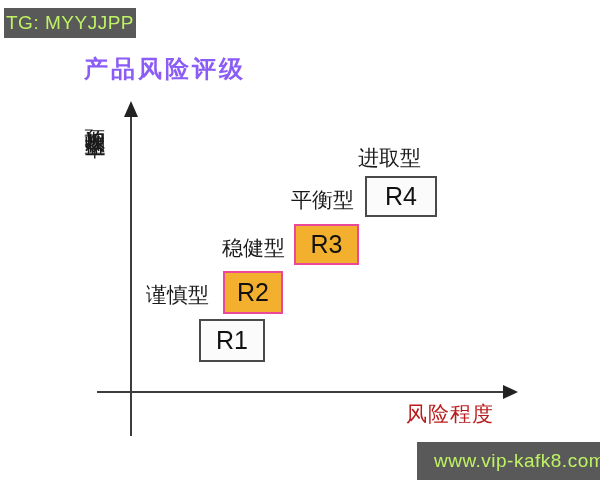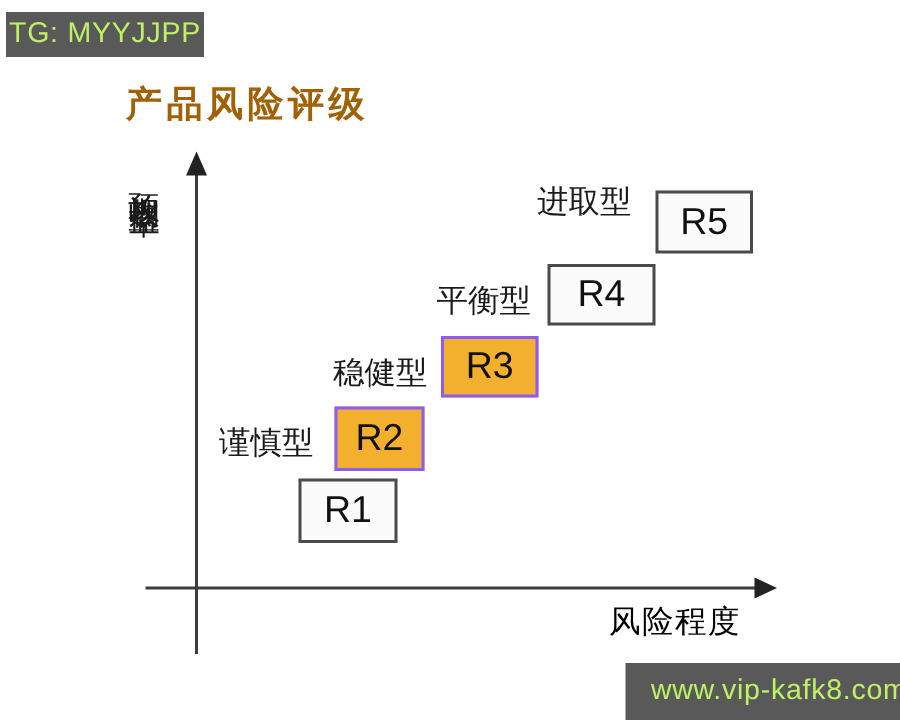--- a/index.html
+++ b/index.html
@@ -11,48 +11,48 @@
   .badge{
     position:absolute;background:#595959;color:#bef264;
     display:flex;align-items:center;justify-content:center;
     font-size:19px;letter-spacing:0.5px;
   }
   .badge--tl{left:4px;top:8px;width:132px;height:30px;}
   .badge--br{left:417px;top:442px;width:183px;height:38px;font-size:19px;padding-left:11px;}
   
   .title{
     position:absolute;left:84px;top:53px;font-size:24px;font-weight:700;
-    color:#a16207;letter-spacing:3px;white-space:nowrap;
+    color:#8b5cf6;letter-spacing:3px;white-space:nowrap;
   }
   
   .axes{position:absolute;left:0;top:0;width:600px;height:480px;}
   
   .ylabel{
     position:absolute;left:82px;top:112px;
     writing-mode:vertical-rl;text-orientation:upright;
     font-size:21px;color:#1a1a1a;letter-spacing:2px;line-height:26px;
   }
   .xlabel{
-    position:absolute;left:406px;top:400px;font-size:21px;color:#000000;
+    position:absolute;left:406px;top:400px;font-size:21px;color:#b91c1c;
     letter-spacing:1px;white-space:nowrap;
   }
   
   .step-label{
     position:absolute;font-size:21px;color:#1a1a1a;white-space:nowrap;letter-spacing:0px;
   }
   .rbox{
     position:absolute;display:flex;align-items:center;justify-content:center;
     font-size:25px;color:#111;background:#fbfbfb;border:2px solid #4a4a4a;
     box-sizing:border-box;
   }
-  .rbox--hl{background:#f3b02e;border:2px solid #8b5cf6;}
+  .rbox--hl{background:#f3b02e;border:2px solid #ec4899;}
   #lab1{left:146px;top:281px;} #box1{left:151px;top:319px;width:66px;height:43px;margin-left:48px;}
   #lab2{left:222px;top:234px;} #box2{left:223px;top:271px;width:60px;height:43px;}
   #lab3{left:291px;top:186px;} #box3{left:294px;top:224px;width:65px;height:41px;}
-  #lab4{left:358px;top:120px;font-family:Liberation Serif, serif;} #box4{left:365px;top:176px;width:72px;height:41px;}
+  #lab4{left:358px;top:144px;font-family:Liberation Serif, serif;} #box4{left:365px;top:176px;width:72px;height:41px;}
   #lab5{left:433px;top:93px;}  #box5{left:437px;top:127px;width:65px;height:42px;}
   
   .watermark{
     position:absolute;left:423px;top:422px;font-size:11.5px;font-weight:700;
     color:#8d8d8d;white-space:nowrap;z-index:3;
   }
 </style>
 </head>
 <body>
 
@@ -79,20 +79,19 @@
 
   <div id="lab2" class="step-label">稳健型</div>
   <div id="box2" class="rbox rbox--hl">R2</div>
 
   <div id="lab3" class="step-label">平衡型</div>
   <div id="box3" class="rbox rbox--hl">R3</div>
 
   <div id="lab4" class="step-label">进取型</div>
   <div id="box4" class="rbox">R4</div>
 
-  <div id="box5" class="rbox">R5</div>
 
 
   <div class="badge badge--br">
     <span>www.vip-kafk8.com</span>
   </div>
 
 </div>
 
 </body></html>

